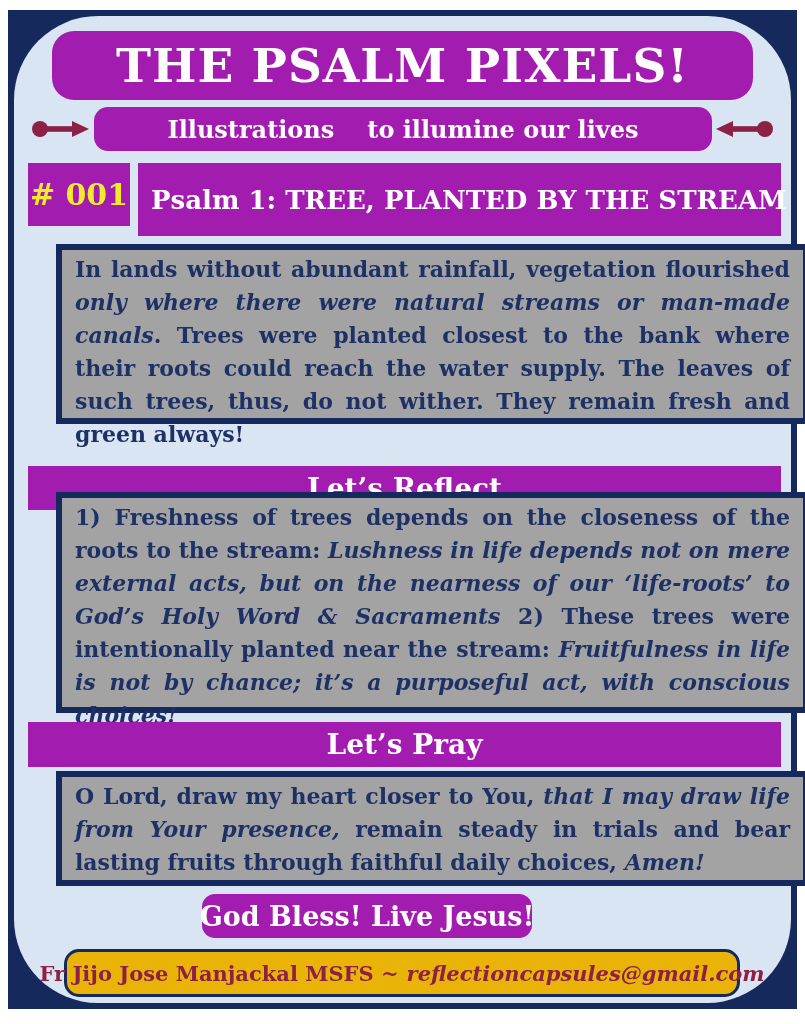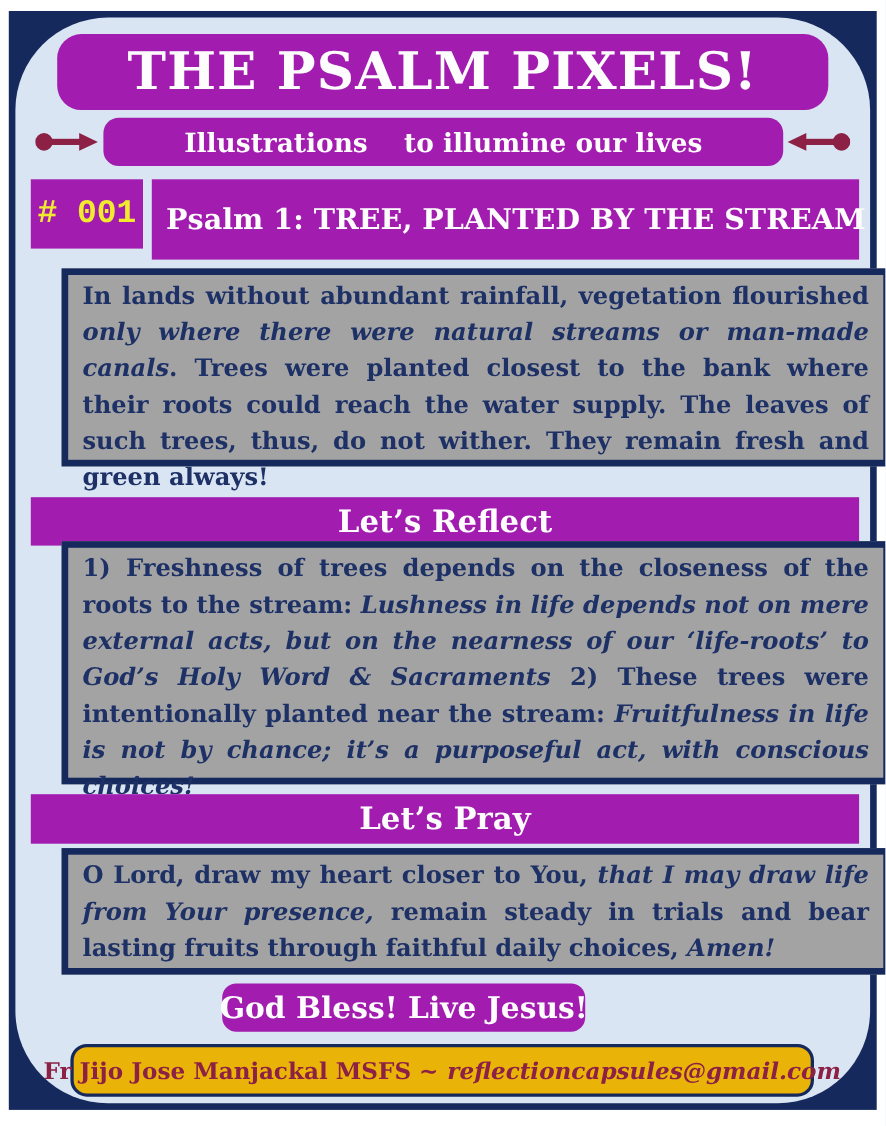--- a/index.html
+++ b/index.html
@@ -60,21 +60,21 @@
   .subtitle-banner .small { color: #fdfdfd; font-size: 18px; font-weight: bold; margin: 0 7px; }
 
   .arrow { position: absolute; top: 120px; width: 58px; height: 18px; }
   .arrow-left { left: 32px; }
   .arrow-right { left: 715px; }
 
   .num-box {
     position: absolute;
     left: 28px; top: 163px;
     width: 102px; height: 63px;
-    display: flex; align-items: center; justify-content: center; font-family: Liberation Mono, monospace;
+    display: flex; align-items: center; justify-content: center;
   }
   .num-box span { color: #f1eb2f; font-size: 30px; font-weight: bold; white-space: nowrap; }
 
   .psalm-box {
     position: absolute;
     left: 138px; top: 163px;
     width: 643px; height: 73px;
     display: flex; align-items: center;
     padding-left: 13px;
   }
@@ -100,21 +100,21 @@
   .reflect-box { top: 492px; height: 221px; }
   .pray-box    { top: 771px; height: 115px; }
   .seg.italic  { font-style: italic; }
 
   .section-header {
     position: absolute;
     left: 28px;
     width: 753px; height: 44px;
     display: flex; align-items: center; justify-content: center;
   }
-  .reflect-header { top: 452px; text-align: right; }
+  .reflect-header { top: 466px; text-align: right; }
   .pray-header    { top: 722px; height: 45px; }
   .section-header span { color: #fdfdfd; font-size: 28px; font-weight: bold; }
 
   .bless-banner {
     position: absolute;
     left: 202px; top: 894px;
     width: 330px; height: 44px;
     border-radius: 13px;
     display: flex; align-items: center; justify-content: center;
   }

